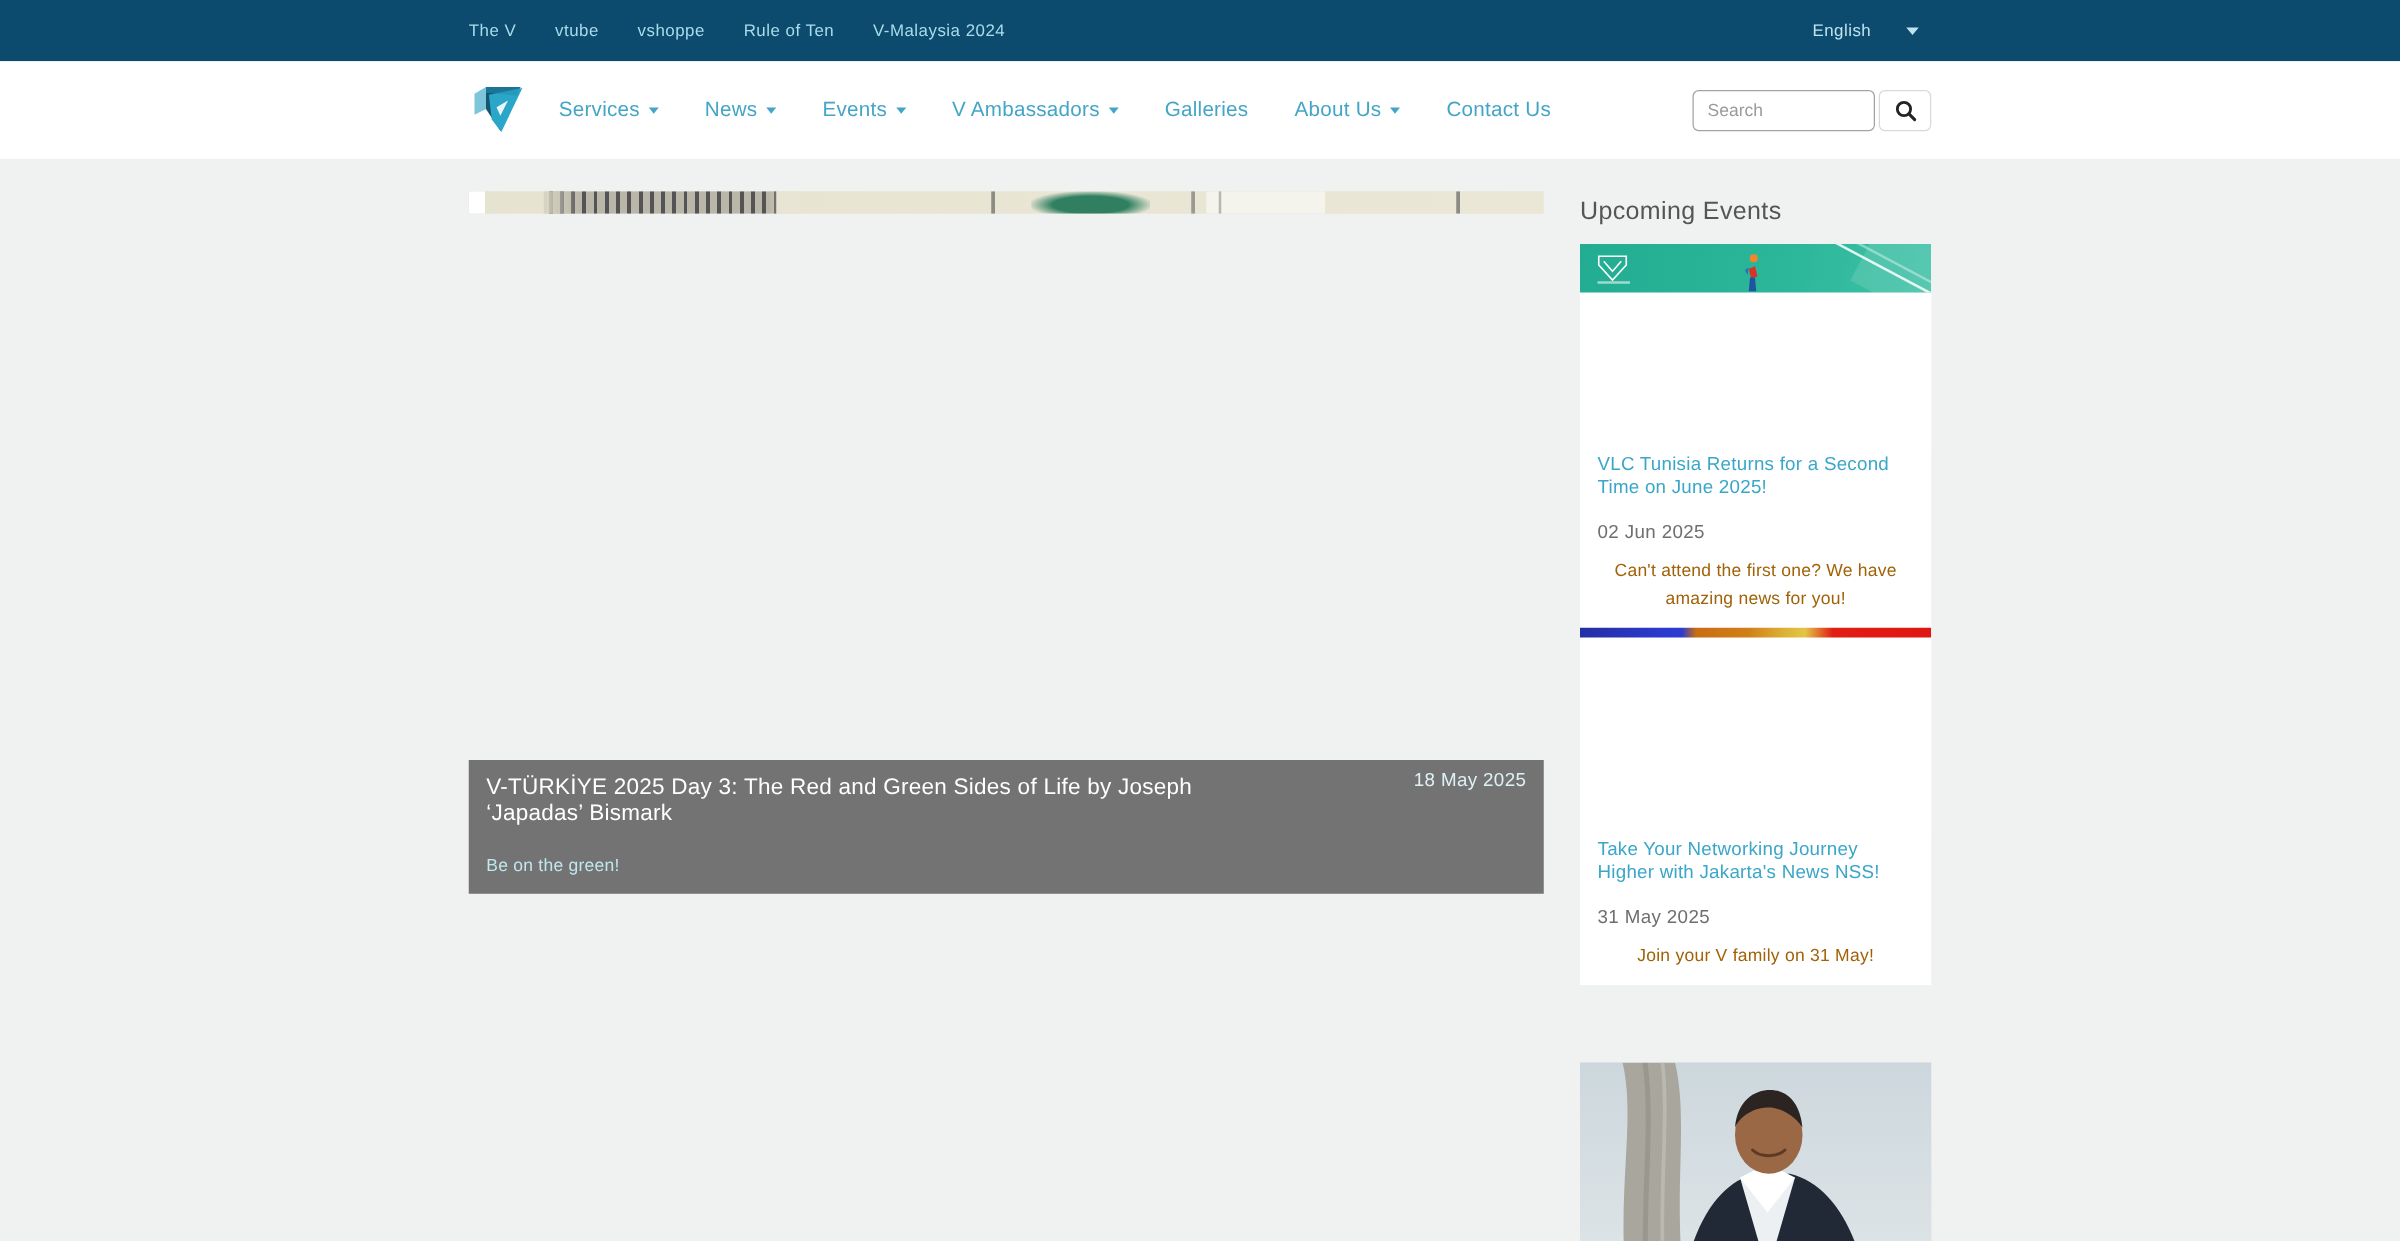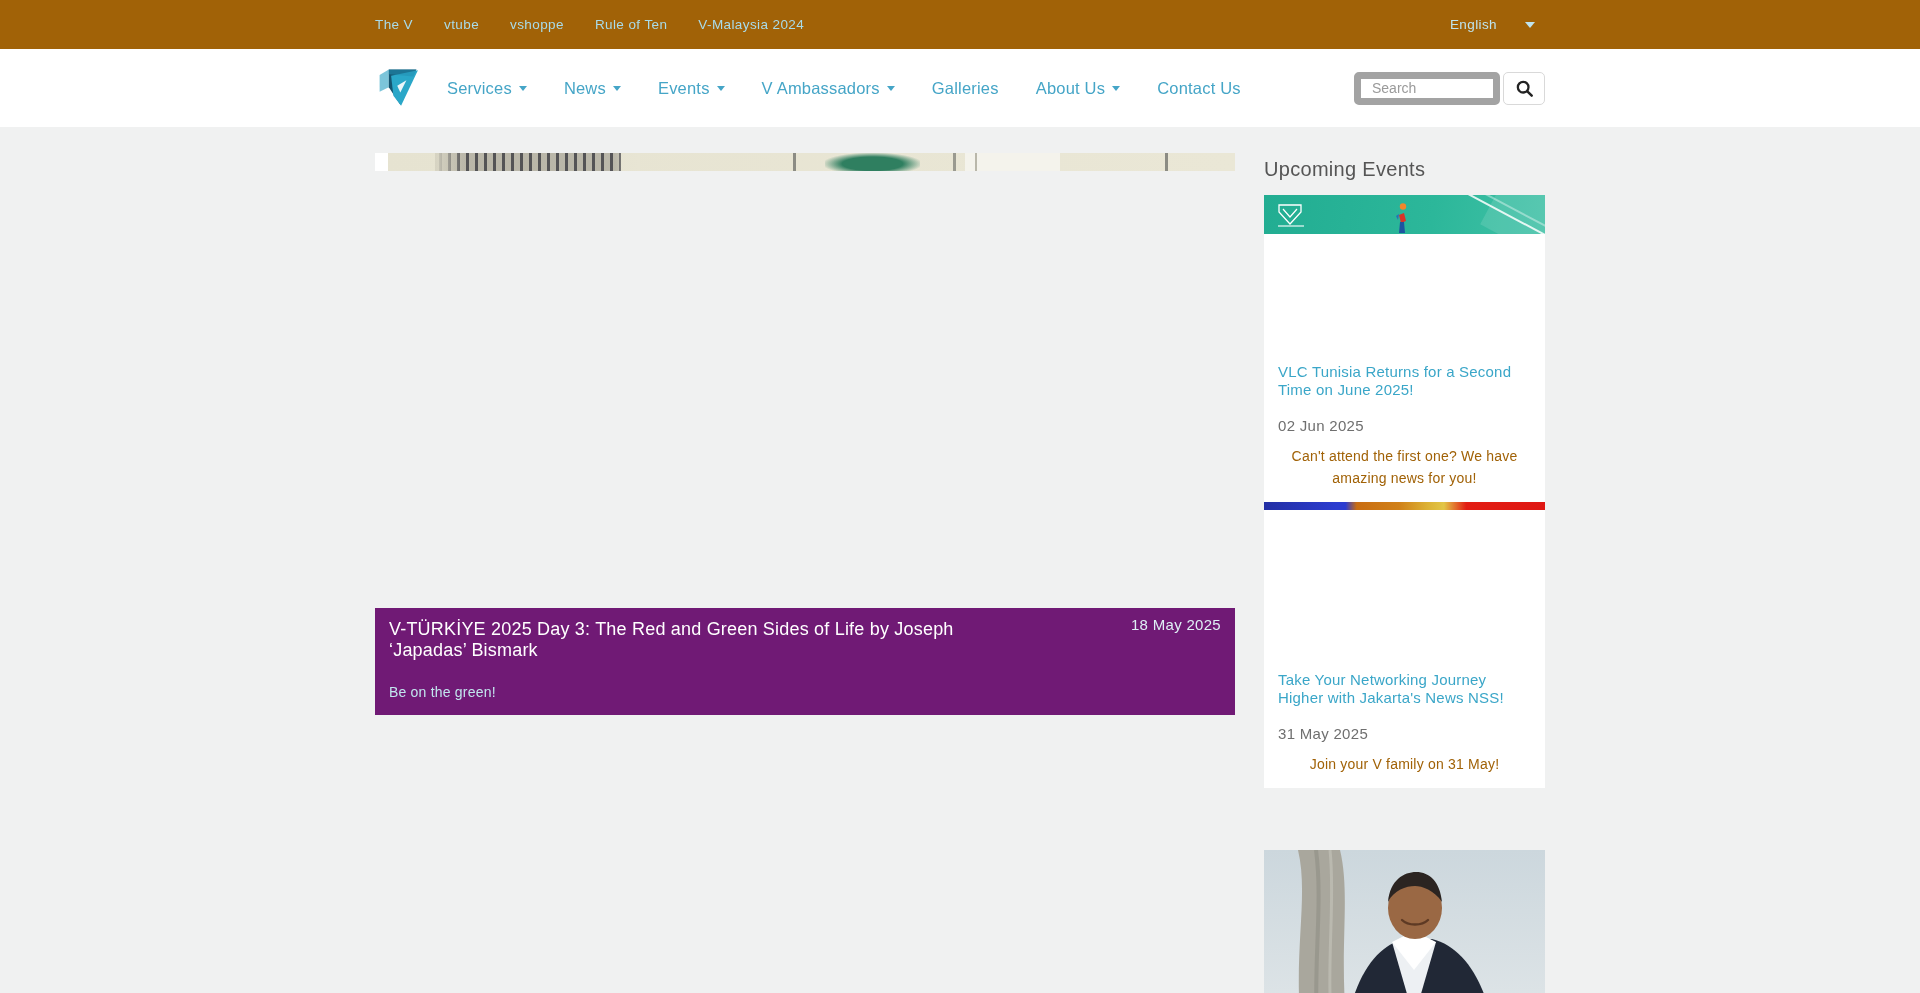--- a/index.html
+++ b/index.html
@@ -1,48 +1,48 @@
 <!DOCTYPE html>
 <html><head>
 <meta charset="utf-8">
 <style>
   * { margin:0; padding:0; box-sizing:border-box; }
   html,body { width:1920px; height:993px; overflow:hidden; }
   body { background:#f0f1f1; font-family:"Liberation Sans", sans-serif; }
   .container { width:1170px; margin:0 auto; }
 
   
-  .topbar { height:49px; background:#a16207; }
+  .topbar { height:49px; background:#0c4a6e; }
   .topbar .container { height:100%; display:flex; align-items:center; }
   .topbar-links { display:flex; gap:31px; }
   .topbar-links a { color:#a9dbe9; font-size:13.5px; letter-spacing:.4px; text-decoration:none; cursor:pointer; }
   .lang { margin-left:auto; display:flex; align-items:center; color:#bfe4ee; font-size:13.5px; letter-spacing:.4px; cursor:pointer; padding-right:10px; }
   .caret { display:inline-block; width:0; height:0; border-left:5px solid transparent; border-right:5px solid transparent; border-top:6px solid currentColor; margin-left:28px; }
 
   
   .navbar { height:78px; background:#ffffff; }
   .navbar .container { height:100%; display:flex; align-items:center; }
   .logo { width:46px; height:48px; margin-right:26px; flex:0 0 auto; cursor:pointer; }
   .menu { display:flex; align-items:center; gap:37px; }
   .menu a { color:#45a5c7; font-size:16.5px; letter-spacing:.2px; text-decoration:none; cursor:pointer; display:flex; align-items:center; }
   .menu .caret { border-left-width:4.5px; border-right-width:4.5px; border-top-width:5.5px; margin-left:7px; }
   .searchbox { margin-left:auto; display:flex; align-items:center; }
-  .searchbox input { width:146px; height:33px; border:7px solid #a3a3a3; border-radius:5px; padding:0 11px; font-size:14px; color:#666; outline:none; font-family:"Liberation Sans", sans-serif; }
+  .searchbox input { width:146px; height:33px; border:1px solid #a3a3a3; border-radius:5px; padding:0 11px; font-size:14px; color:#666; outline:none; font-family:"Liberation Sans", sans-serif; }
   .searchbox input::placeholder { color:#9a9a9a; }
   .search-btn { width:42px; height:33px; margin-left:3px; background:#fff; border:1px solid #d9d9d9; border-radius:5px; display:flex; align-items:center; justify-content:center; cursor:pointer; }
 
   
   .content { margin-top:26px; }
   .content .container { display:flex; align-items:flex-start; }
 
   .article { width:860px; position:relative; }
   .article-strip { height:18px; position:relative; overflow:hidden; background:linear-gradient(90deg,#e6e3d1 0%,#eae7d6 100%); }
   .s-seg { position:absolute; top:0; bottom:0; }
   .article-spacer { height:437px; }
-  .article-banner { background:#701a75; padding:11px 14px 15px; position:relative; min-height:80px; cursor:pointer; }
+  .article-banner { background:#737373; padding:11px 14px 15px; position:relative; min-height:80px; cursor:pointer; }
   .article-banner h2 { font-size:18px; line-height:21px; font-weight:normal; color:#ffffff; max-width:645px; letter-spacing:.2px; }
   .article-date { position:absolute; top:8px; right:14px; font-size:15px; color:#dff0f5; letter-spacing:.3px; }
   .article-sub { margin-top:23px; font-size:14px; color:#c2e6ee; letter-spacing:.2px; }
 
   
   .sidebar { width:281px; margin-left:29px; }
   .sidebar h3 { font-size:20px; font-weight:normal; color:#555; letter-spacing:.3px; margin:5px 0 14px; }
   .events-card { background:#ffffff; }
   .event-img { height:166px; background:#fff; position:relative; overflow:hidden; cursor:pointer; }
   .event-img.second { height:167px; }

